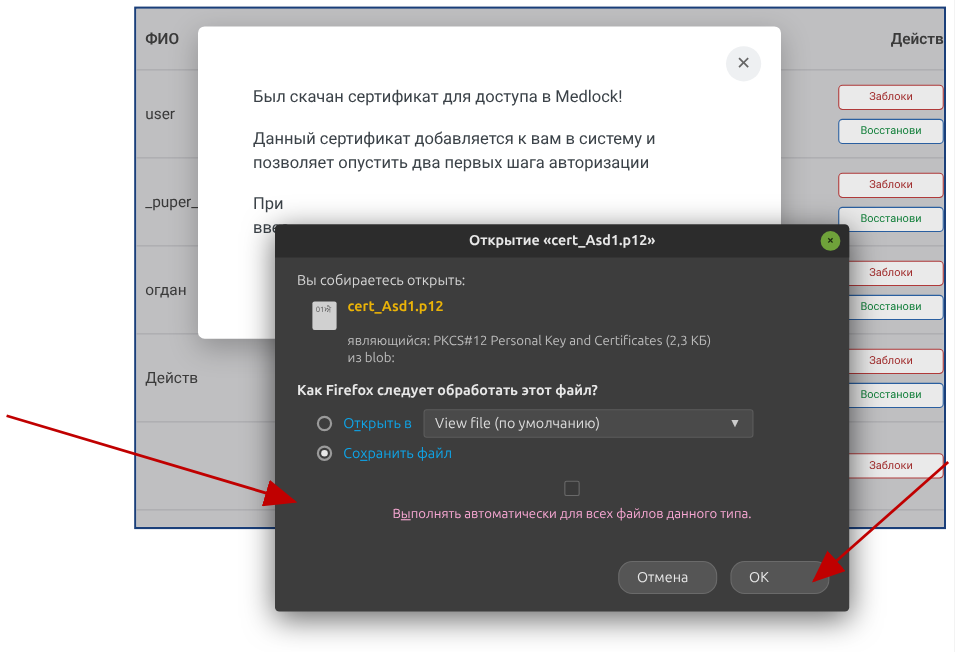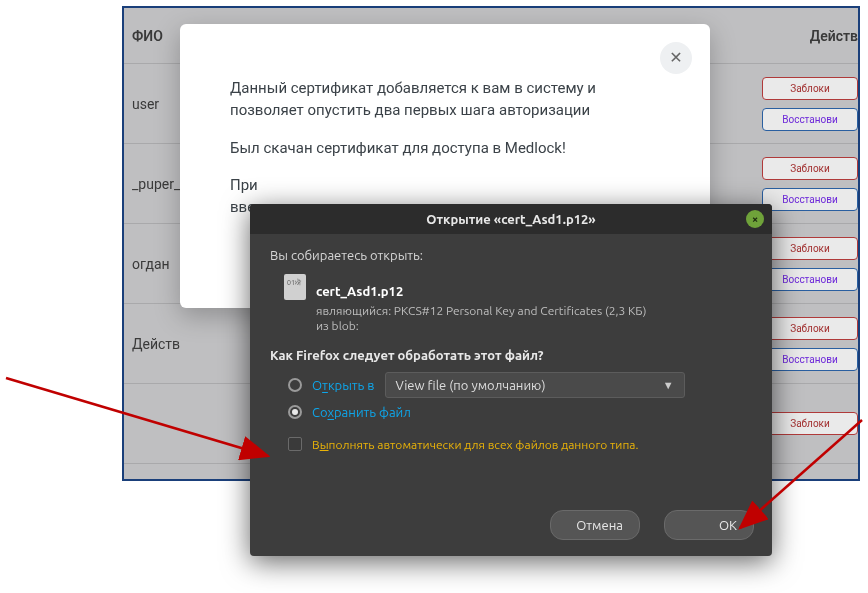--- a/index.html
+++ b/index.html
@@ -53,21 +53,21 @@
   .btn-block, .btn-restore {
     font-size: 10px;
     padding: 5px 8px;
     border-radius: 4px;
     text-align: center;
     white-space: nowrap;
     width: 96px;
     overflow: hidden;
   }
   .btn-block { border:1px solid #b03a3a; color:#a23030; background:#eaeaea; }
-  .btn-restore { border:1px solid #2a5fa0; color:#6d28d9; background:#eaeaea; }
+  .btn-restore { border:1px solid #2a5fa0; color:#15803d; background:#eaeaea; }
   
   .modal-card {
     position: absolute;
     left: 56px;
     top: 16px;
     width: 530px;
     height: 284px;
     background: #fff;
     border-radius: 6px;
     box-shadow: 0 8px 26px rgba(0,0,0,.25);
@@ -125,48 +125,48 @@
     font-size:11px;line-height:1;cursor:pointer;
   }
   .ff-body { padding: 14px 20px 10px 20px; flex:1; }
   .ff-line { margin-bottom: 10px; }
   .ff-file-row { display:flex;align-items:flex-start;gap:10px;margin:6px 0 4px 14px; }
   .ff-file-icon {
     width:22px;height:26px;background:#d0d0d0;border-radius:2px;
     position:relative;flex-shrink:0;margin-top:2px;
   }
   .ff-file-icon::after{content:"01\A10";white-space:pre;font-size:7px;color:#555;position:absolute;left:3px;top:4px;line-height:8px;}
-  .ff-file-name { color:#ffffff; font-weight:600;margin-top:12px; }
+  .ff-file-name { color:#eab308; font-weight:600; }
   .ff-file-meta { color:#bdbdbd; font-size:12px; margin-left:46px; margin-top:2px; }
   .ff-question { font-weight:600; color:#e8e8e8; margin-top:16px; margin-bottom:10px; }
   .ff-radio-row { display:flex;align-items:center;gap:10px;margin:7px 0 7px 18px; }
   .ff-radio {
     width:14px;height:14px;border-radius:50%;border:2px solid #9a9a9a;
     display:inline-flex;align-items:center;justify-content:center;flex-shrink:0;
   }
   .ff-radio.checked::after{content:"";width:6px;height:6px;border-radius:50%;background:#e8e8e8;}
   .ff-radio-label { color:#0ea5e9; }
   .ff-radio-label u { text-decoration: underline; text-underline-offset:2px; }
   .ff-select {
     flex:1;background:#4a4a4a;border:1px solid #5c5c5c;color:#ddd;
     padding:5px 10px;border-radius:3px;display:flex;justify-content:space-between;align-items:center;
     max-width:300px;font-size:13px;gap:18px;
   }
   .ff-select .chev { font-size:11px;color:#ccc; }
-  .ff-check-row { display:flex;align-items:center;gap:10px;margin:18px 0 0 18px;color:#eab308;font-size:12px; }
+  .ff-check-row { display:flex;align-items:center;gap:10px;margin:18px 0 0 18px;color:#f9a8d4;font-size:12px;flex-direction:column; }
   .ff-checkbox {
     width:14px;height:14px;border:1px solid #6a6a6a;border-radius:2px;background:#3a3a3a;flex-shrink:0;
   }
   .ff-footer {
     display:flex;justify-content:flex-end;gap:12px;
     padding:12px 18px 16px;
   }
   .ff-btn {
     min-width:90px;padding:7px 16px;background:#555;border:1px solid #6a6a6a;
-    color:#e8e8e8;border-radius:13px;font-size:13px;text-align:right;cursor:pointer;margin-left:12px;
+    color:#e8e8e8;border-radius:13px;font-size:13px;text-align:left;cursor:pointer;
   }
   
   svg.arrows { position:absolute; left:0; top:0; width:868px; height:593px; pointer-events:none; }
 </style>
 </head>
 <body>
 
 <div class="frame">
   <div class="backdrop">
     <div class="row header">
@@ -209,22 +209,22 @@
       <div class="right">
         <div class="btn-block">Заблоки</div>
       </div>
     </div>
   </div>
 
   <div class="modal-card">
     <div class="modal-close">
       <span>✕</span>
     </div>
+    <p>Был скачан сертификат для доступа в Medlock!</p>
     <p>Данный сертификат добавляется к вам в систему и позволяет опустить два первых шага авторизации</p>
-    <p>Был скачан сертификат для доступа в Medlock!</p>
     <p>
       <span>При</span><br>
       <span>ввес</span>
     </p>
   </div>
 
   <div class="ff-dialog">
     <div class="ff-title">
       <span>Открытие «cert_Asd1.p12»</span>
       <span class="ff-close">

